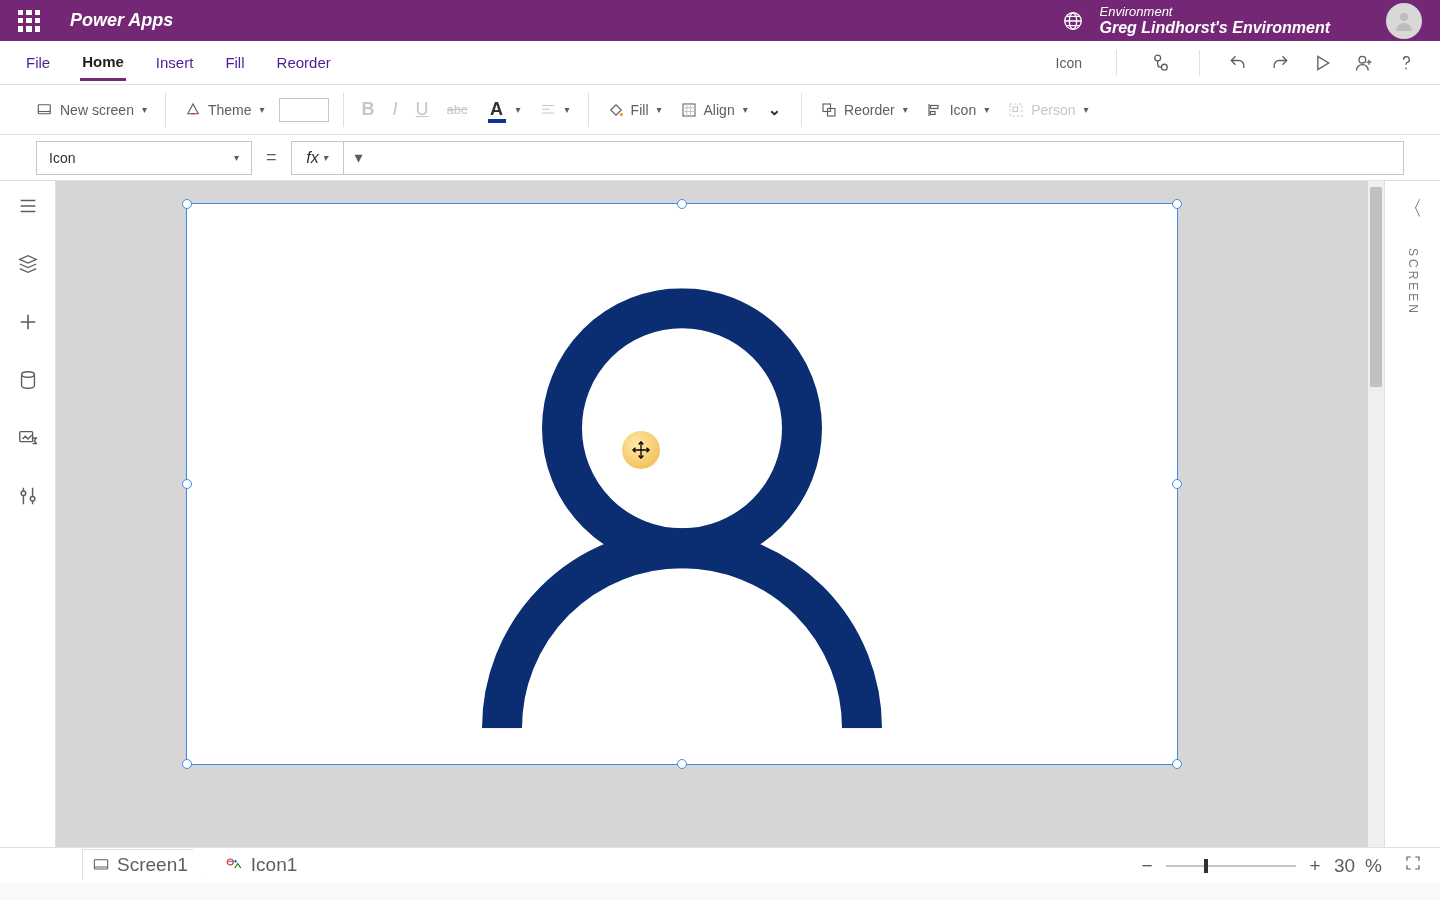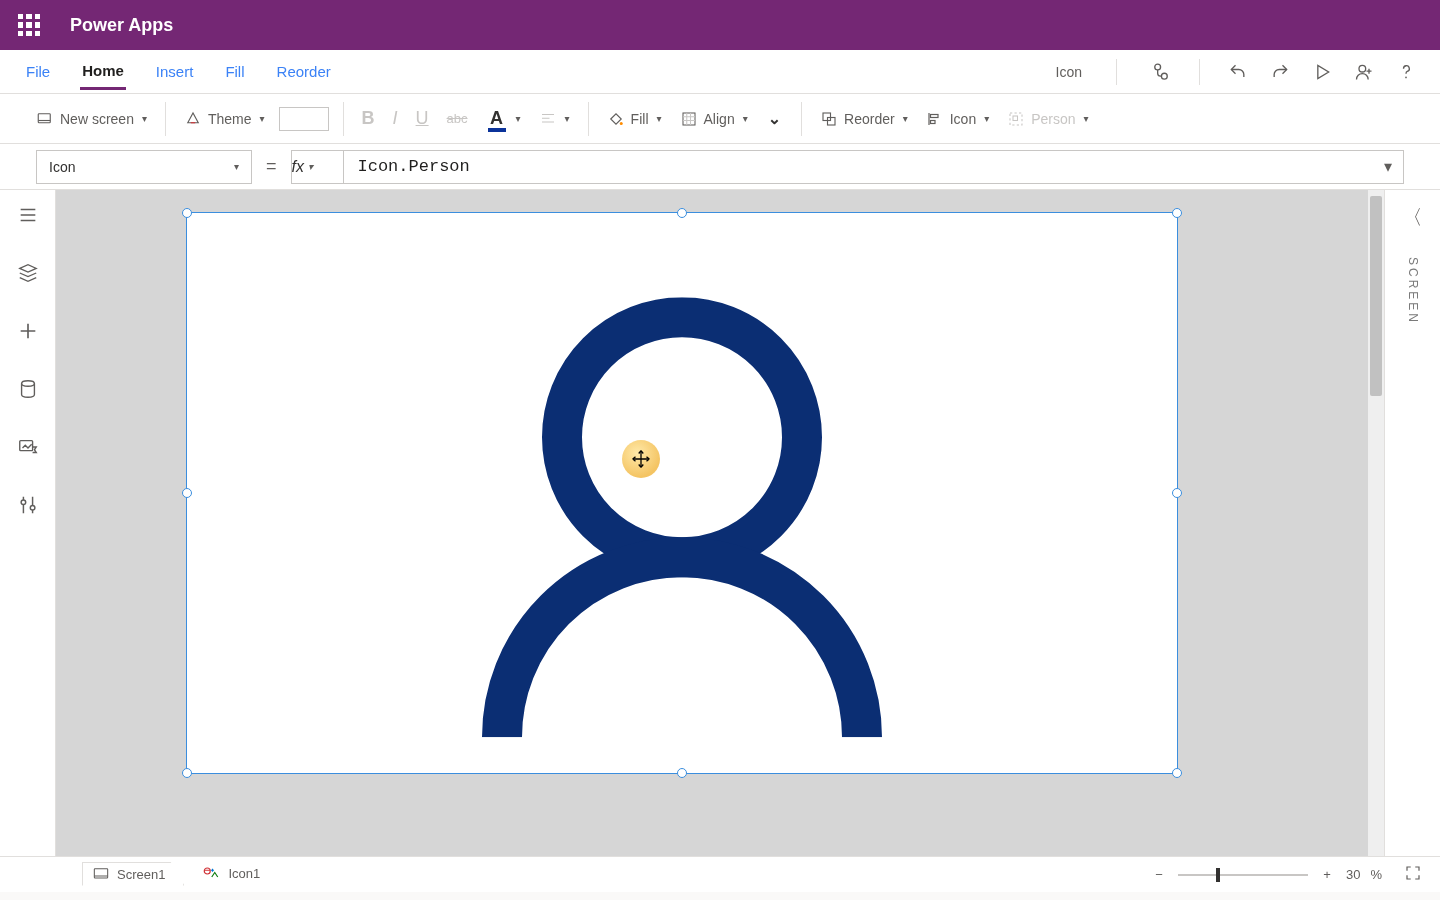--- a/index.html
+++ b/index.html
@@ -1,33 +1,33 @@
 <!DOCTYPE html>
 <html><head>
   <meta charset="utf-8">
   <style>
     * { box-sizing: border-box; margin: 0; padding: 0; font-family: "Segoe UI", Arial, sans-serif; }
     html, body { width: 1440px; height: 900px; overflow: hidden; background: #faf9f8; color: #323130; }
 
     
-    .topbar { height: 50px; background: #742774; color: #fff; display: flex; align-items: center; padding: 0 18px; }
+    .topbar { height: 41px; background: #742774; color: #fff; display: flex; align-items: center; padding: 0 18px; font-style: italic; }
     .waffle { width: 22px; height: 22px; display: grid; grid-template-columns: repeat(3,1fr); grid-template-rows: repeat(3,1fr); gap: 3px; margin-right: 30px; cursor: pointer; }
     .waffle span { background: #fff; }
     .product { font-size: 18px; font-weight: 600; }
     .topbar-spacer { flex: 1; }
     .env-block { display: flex; align-items: center; gap: 16px; }
     .env-icon { width: 22px; height: 22px; }
     .env-text { line-height: 1.1; font-size: 13px; }
     .env-text .env-label { font-weight: 400; }
     .env-text .env-name { font-size: 16px; font-weight: 600; }
     .avatar { width: 36px; height: 36px; border-radius: 50%; background: #d8d8d8; margin-left: 40px; display:flex; align-items:center; justify-content:center; }
 
     
     .menustrip { height: 44px; background: #fff; border-bottom: 1px solid #e1dfdd; display: flex; align-items: center; padding: 0 24px; gap: 28px; font-size: 15px; color: #323130; }
-    .menustrip .mitem { padding: 8px 2px; cursor: pointer; color:#3b82f6;}
+    .menustrip .mitem { padding: 8px 2px; cursor: pointer; color:#4c1d95;}
     .menustrip .mitem.active { font-weight: 600; border-bottom: 3px solid #742774; color:#201f1e; }
     .menustrip .spacer { flex: 1; }
     .menustrip .context-label { color: #605e5c; font-size: 14px; }
     .menustrip .divider { width:1px; height: 26px; background:#e1dfdd; margin: 0 6px; }
     .top-icons { display:flex; align-items:center; gap: 22px; color:#605e5c; }
     .top-icons svg { width:20px; height:20px; }
     .top-icons .icon-btn { cursor:pointer; display:flex; }
 
     
     .ribbon { height: 50px; background:#fff; border-bottom:1px solid #e1dfdd; display:flex; align-items:center; padding: 0 22px; font-size: 14px; color:#605e5c; }
@@ -41,21 +41,21 @@
     .big-chev { font-size:16px; font-weight:bold; color:#323130; margin: 0 6px; cursor:pointer; }
     .fontcolor { position:relative; width:22px; text-align:center; }
     .fontcolor .A { font-size:18px; font-weight:600; color:#323130;}
     .fontcolor .bar { position:absolute; left:2px; right:2px; bottom:-3px; height:4px; background:#0b339a; }
 
     
     .fbar { height: 46px; background:#fff; border-bottom:1px solid #e1dfdd; display:flex; align-items:center; padding: 0 36px; gap: 14px; }
     .propsel { width: 216px; height:34px; border:1px solid #c8c6c4; background:#fff; display:flex; align-items:center; justify-content:space-between; padding: 0 12px; font-size:14px; color:#323130; cursor:pointer;}
     .eq { font-size:18px; color:#605e5c; }
     .fxwrap { flex:1; height:34px; border:1px solid #c8c6c4; background:#fff; display:flex; align-items:center; }
-    .fxlabel { width:52px; height:100%; border-right:1px solid #c8c6c4; display:flex; align-items:center; font-style:italic; font-size:16px; gap:2px; cursor:pointer;}
+    .fxlabel { width:52px; height:100%; border-right:1px solid #c8c6c4; display:flex; align-items:center; justify-content:center; font-style:italic; font-size:16px; gap:2px; cursor:pointer;}
     .fxinput { flex:1; height:100%; border:none; outline:none; font-family: Consolas, "Courier New", monospace; font-size:17px; padding: 0 14px; color:#201f1e; }
     .fxexpand { width:30px; display:flex; align-items:center; justify-content:center; cursor:pointer; color:#605e5c;}
 
     
     .workspace { display:flex; height: calc(900px - 58px - 44px - 50px - 46px - 36px); }
     .leftrail { width:56px; background:#fff; border-right:1px solid #e1dfdd; display:flex; flex-direction:column; align-items:center; padding-top:14px; gap: 36px; color:#605e5c;}
     .leftrail .liconsbtn { cursor:pointer; display:flex;}
     .leftrail svg { width:22px; height:22px; }
 
     .canvas-area { flex:1; background:#d6d6d6; position:relative; }
@@ -71,21 +71,21 @@
     .handle { position:absolute; width:10px; height:10px; background:#fff; border:1px solid #3b8ede; border-radius:50%; }
     .h-tl{left:-5px;top:-5px;} .h-tr{right:-5px;top:-5px;} .h-bl{left:-5px;bottom:-5px;} .h-br{right:-5px;bottom:-5px;}
     .h-tm{left:calc(50% - 5px);top:-5px;} .h-bm{left:calc(50% - 5px);bottom:-5px;}
     .h-ml{left:-5px;top:calc(50% - 5px);} .h-mr{right:-5px;top:calc(50% - 5px);}
 
     .person-icon { position:absolute; left:50%; top:48%; transform:translate(-50%,-42%); }
     .move-cursor { position:absolute; left:436px; top:228px; width:38px; height:38px; border-radius:50%; background: radial-gradient(circle at 40% 35%, #ffe9a8, #f4c463 70%); display:flex; align-items:center; justify-content:center; }
     .move-cursor svg{width:22px;height:22px;}
 
     
-    .statusbar { height:36px; background:#fff; border-top:1px solid #e1dfdd; display:flex; align-items:center; padding: 0 18px; font-size:13px; color:#605e5c; gap:8px; }
+    .statusbar { height:36px; background:#fff; border-top:1px solid #e1dfdd; display:flex; align-items:center; padding: 0 18px; font-size:19px; color:#605e5c; gap:8px; }
     .tab { display:flex; align-items:center; gap:8px; padding:4px 18px 4px 10px; border:1px solid #e1dfdd; border-bottom:none; background:#fff; position:relative; top:-1px; clip-path: polygon(0 0, calc(100% - 14px) 0, 100% 100%, 0 100%); }
     .tab.sub { border:none; }
     .sb-spacer{flex:1;}
     .zoom { display:flex; align-items:center; gap:10px; }
     .zoom .track{ width:130px; height:2px; background:#c8c6c4; position:relative; }
     .zoom .thumb{ position:absolute; left:38px; top:-6px; width:4px; height:14px; background:#323130; }
     .zoom .btn{ width:18px; height:18px; display:flex;align-items:center;justify-content:center;cursor:pointer;}
     .fit-icon{cursor:pointer;}
   </style>
 </head>
@@ -98,20 +98,37 @@
       <span></span>
       <span></span>
       <span></span>
       <span></span>
       <span></span>
       <span></span>
       <span></span>
   </div>
   <div class="product">Power Apps</div>
   <div class="topbar-spacer"></div>
+  <div class="env-block">
+    <svg class="env-icon" viewBox="0 0 24 24" fill="none" stroke="#fff" stroke-width="1.4">
+      <circle cx="12" cy="12" r="9"></circle>
+        <ellipse cx="12" cy="12" rx="4" ry="9"></ellipse>
+        <path d="M3 12h18M4.5 7h15M4.5 17h15"></path>
+    </svg>
+    <div class="env-text">
+      <div class="env-label">Environment</div>
+      <div class="env-name">Greg Lindhorst's Environment</div>
+    </div>
+    <div class="avatar">
+      <svg viewBox="0 0 24 24" width="24" height="24" fill="#f3f2f1">
+          <circle cx="12" cy="8" r="4" fill="#bcbcbc"></circle>
+          <path d="M4 22c0-4.4 3.6-8 8-8s8 3.6 8 8" fill="#bcbcbc"></path>
+        </svg>
+    </div>
+  </div>
 </div>
 
 <div class="menustrip">
   <div class="mitem">File</div>
   <div class="mitem active">Home</div>
   <div class="mitem">Insert</div>
   <div class="mitem">Fill</div>
   <div class="mitem">Reorder</div>
   <div class="spacer"></div>
   <div class="context-label">Icon</div>
@@ -260,21 +277,20 @@
   <div class="propsel">
     <span>Icon</span>
     <span class="chev">▾</span>
   </div>
   <div class="eq">=</div>
   <div class="fxwrap">
     <div class="fxlabel">
       <span>fx</span>
       <span class="chev">▾</span>
     </div>
-    <input class="fxinput" value="Icon.Person" style="">
     <div class="fxexpand">▾</div>
   </div>
 </div>
 
 <div class="workspace">
 
   <div class="leftrail">
     <div class="liconsbtn">
       <svg viewBox="0 0 24 24" stroke="#605e5c" stroke-width="1.8">
           <path d="M4 6h16M4 12h16M4 18h16"></path>

